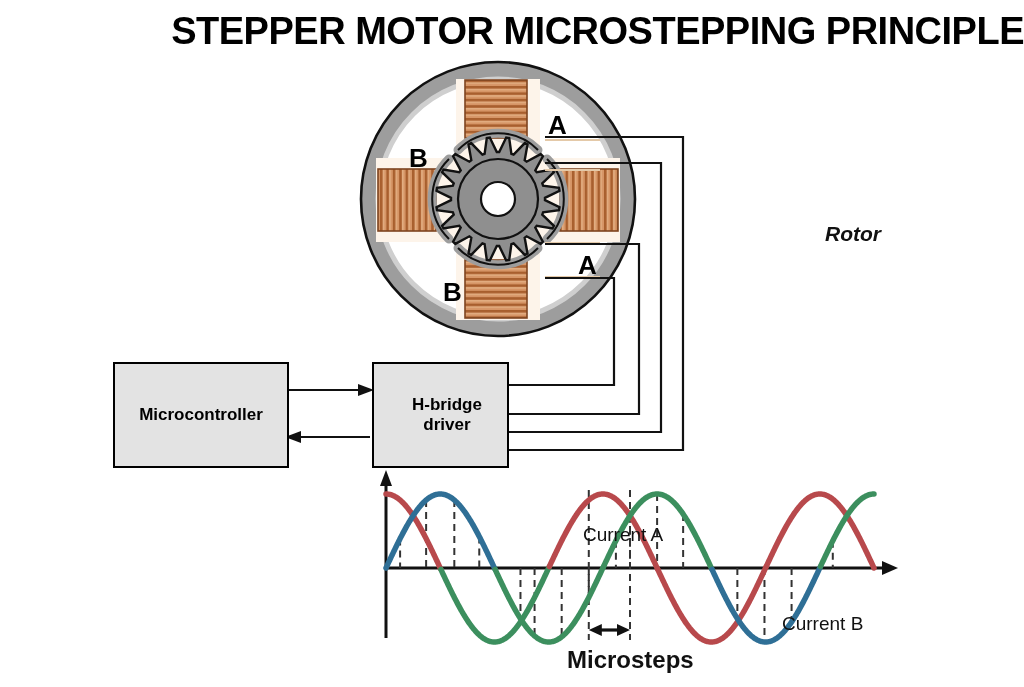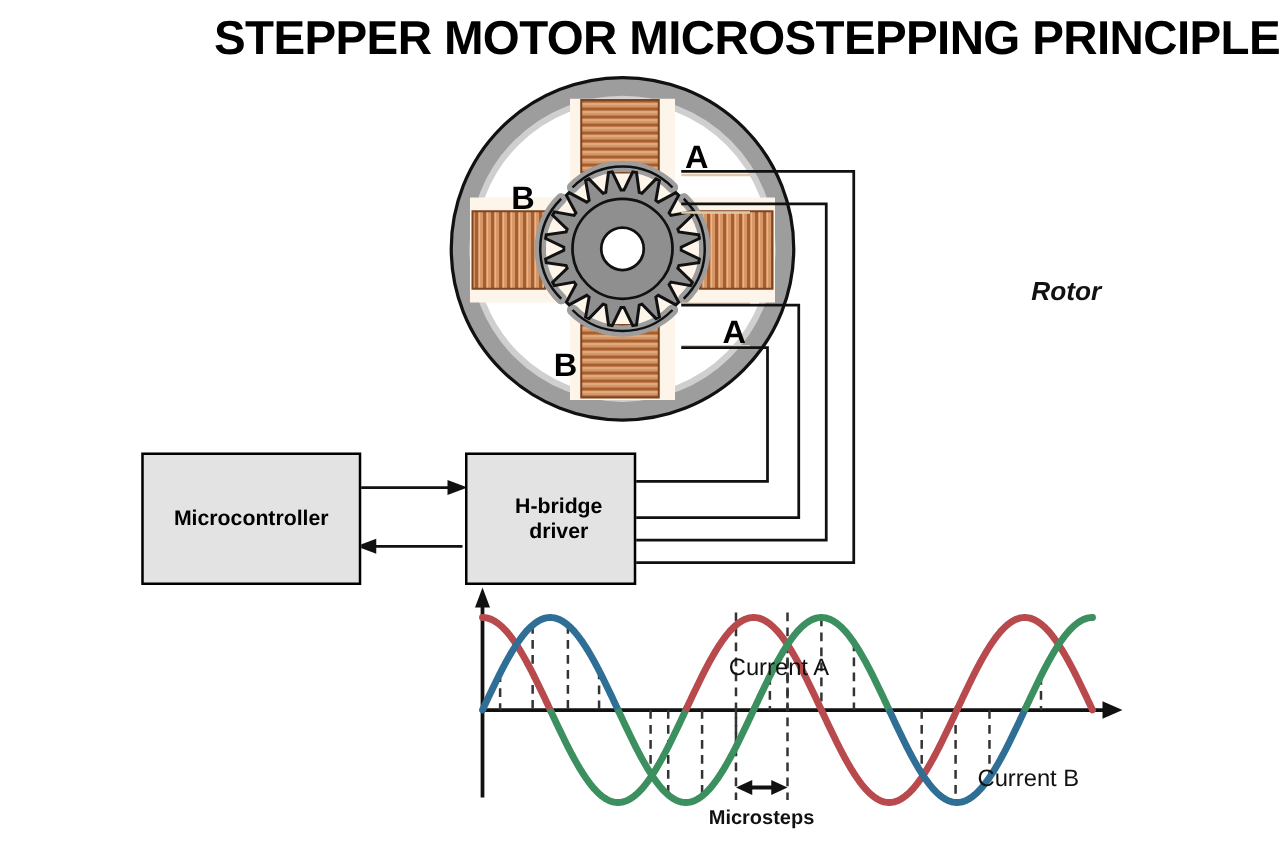--- a/index.html
+++ b/index.html
@@ -24,21 +24,21 @@
   }
   #mcu-block{left:113px;top:362px;width:172px;height:102px;}
   #hbridge-block{left:372px;top:362px;width:120px;height:102px;padding-left:13px;}
 
   #wave-wrap{position:absolute;left:360px;top:460px;width:560px;height:227px;}
 
   .wlabel{position:absolute;font-size:19px;color:#111;white-space:nowrap;
           font-family:"Liberation Sans","DejaVu Sans",sans-serif;}
   #label-current-a{left:583px;top:476px;margin-top:48px;}
   #label-current-b{left:782px;top:613px;}
-  #label-microsteps{left:567px;top:646px;font-size:16px;font-weight:bold;}
+  #label-microsteps{left:567px;top:646px;font-size:24px;font-weight:bold;}
 
   .polelabel{position:absolute;font-size:26px;font-weight:bold;color:#000;
              font-family:"Liberation Sans","DejaVu Sans",sans-serif;}
   #pole-a-top{left:548px;top:110px;}
   #pole-a-bottom{left:578px;top:250px;}
   #pole-b-left{left:409px;top:143px;}
   #pole-b-top-b{left:443px;top:277px;}
   #rotor-label{position:absolute;left:477px;top:168px;font-size:21px;font-weight:bold;color:#111;
                font-family:"Liberation Sans","DejaVu Sans",sans-serif;}
 </style>

